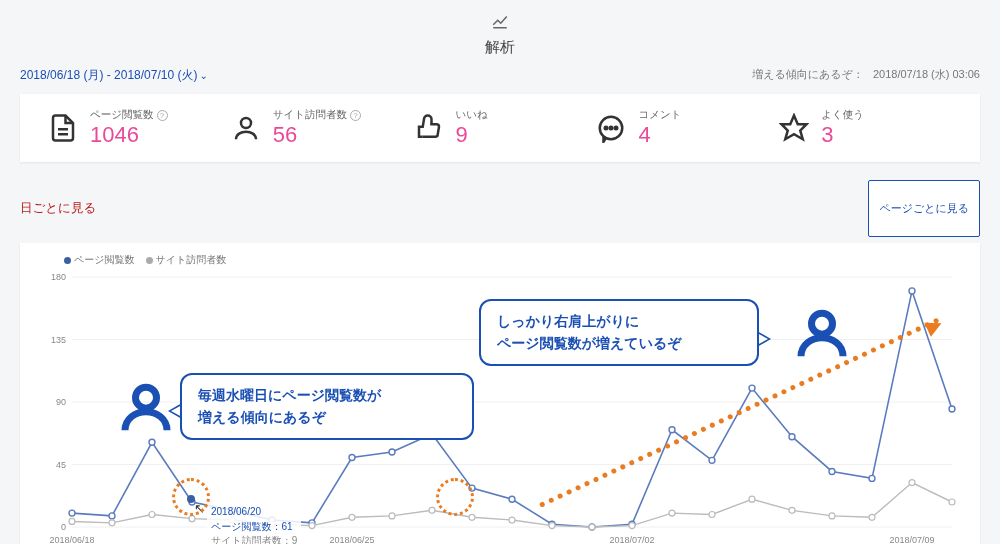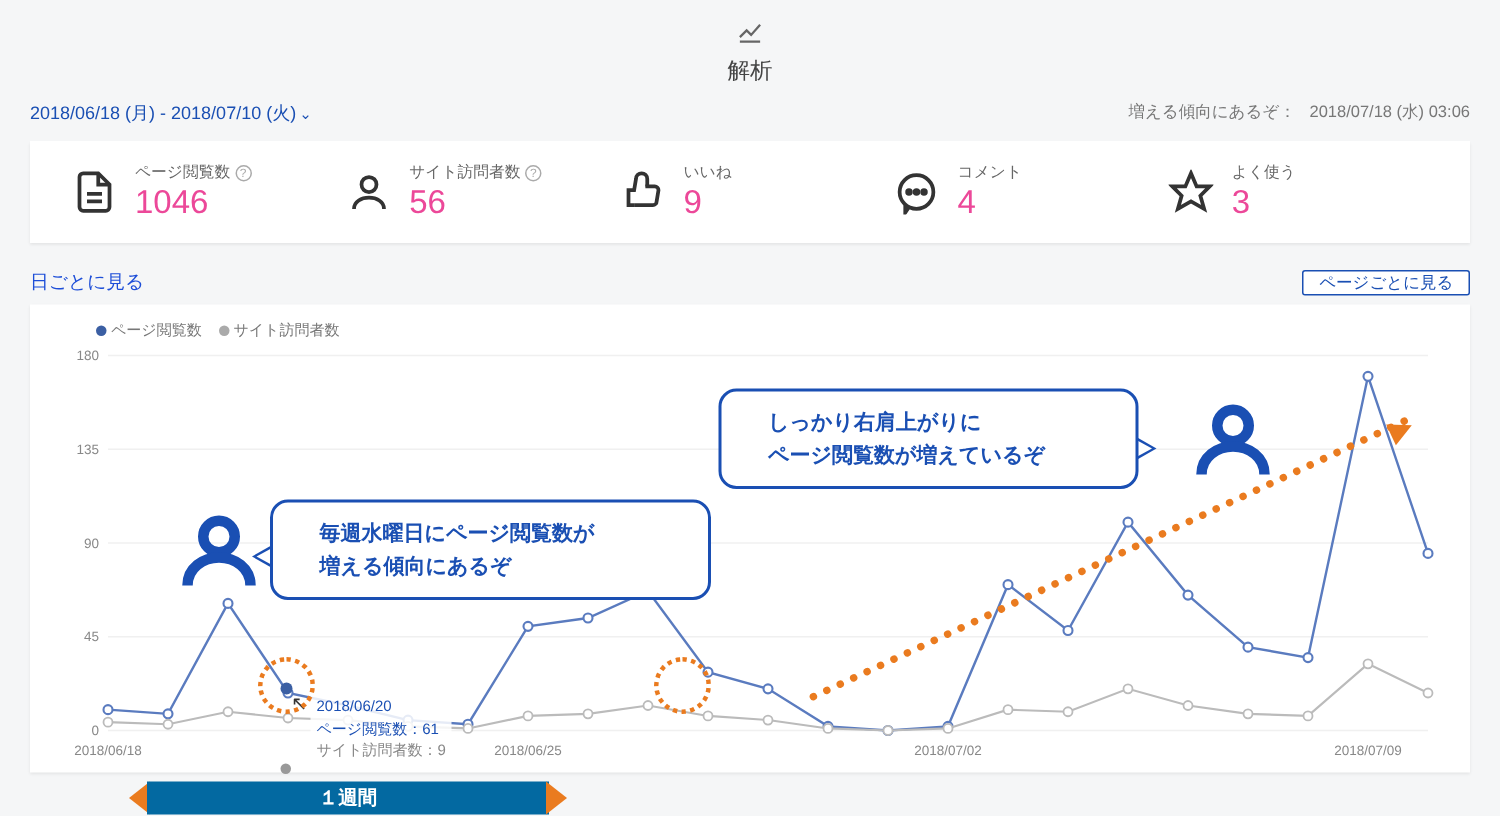--- a/index.html
+++ b/index.html
@@ -15,22 +15,22 @@
 
   .stats-card { background: #fff; box-shadow: 0 1px 2px rgba(0,0,0,.08); padding: 14px 28px; display: flex; gap: 10px; align-items: center; margin-bottom: 18px; }
   .stat { display: flex; align-items: center; gap: 12px; flex: 1; }
   .stat svg { width: 30px; height: 30px; stroke: #333; fill: none; stroke-width: 2; }
   .stat-label { font-size: 10.5px; color: #666; display: flex; align-items: center; gap: 3px; }
   .stat-label .q { display:inline-block; width:11px; height:11px; border:1px solid #aaa; border-radius:50%; font-size:8px; line-height:10px; text-align:center; color:#aaa; }
   .stat-value { font-size: 22px; color: #ec4899; }
 
   .chart-section { position: relative; }
   .section-head { display:flex; justify-content:space-between; align-items:center; margin-bottom:6px; }
-  .section-title { font-size: 12.5px; color: #1d4ed8; text-align: center; }
-  .per-page-btn { font-size: 11px; color: #1a4fb3; border: 1px solid #1a4fb3; background:#fff; padding: 0 10px; border-radius: 2px; cursor:pointer; }
+  .section-title { font-size: 12.5px; color: #b91c1c; text-align: center; }
+  .per-page-btn { font-size: 11px; color: #1a4fb3; border: 1px solid #1a4fb3; background:#fff; padding: 20px 10px; border-radius: 2px; cursor:pointer; }
 
   .chart-card { background:#fff; box-shadow:0 1px 2px rgba(0,0,0,.08); padding: 10px 14px 4px 14px; position:relative; }
   .legend { font-size: 10px; color:#777; margin-bottom:4px; margin-left:30px; }
   .legend .dot { display:inline-block; width:7px; height:7px; border-radius:50%; margin-right:3px; vertical-align:middle; }
   .legend .pv { background:#3b5fa3; }
   .legend .uv { background:#aaa; }
 
   .plot-wrap { position:relative; }
   svg.plot { display:block; }
   .axis text { font-size: 9px; fill:#888; }
@@ -41,21 +41,21 @@
   .pt-uv { fill:#fff; stroke:#bbb; stroke-width:1.2; }
 
   
   .hover-tip { position:absolute; left:173px; top:232px; font-size:10px; color:#1a4fb3; background:rgba(255,255,255,.85); padding:2px 4px; line-height:1.45; }
   .hover-tip .uv { color:#888; }
   .hover-dot-pv { position:absolute; left:153px; top:224px; width:8px; height:8px; border-radius:50%; background:#3b5fa3; }
   .hover-dot-uv { position:absolute; left:153px; top:278px; width:7px; height:7px; border-radius:50%; background:#999; }
   .cursor { position:absolute; left:160px; top:230px; font-size:13px; color:#333; }
 
   
-  .bubble { position:absolute; border:2px solid #1a4fb3; background:#fff; border-radius:12px; padding:10px 31px; font-size:14px; color:#1a4fb3; font-weight:600; line-height:1.55; }
+  .bubble { position:absolute; border:2px solid #1a4fb3; background:#fff; border-radius:12px; padding:10px 16px; font-size:14px; color:#1a4fb3; font-weight:600; line-height:1.55; }
   .bubble.b1 { left:146px; top:102px; width:294px; }
   .bubble.b2 { left:445px; top:28px; width:280px; }
   .person-icon { position:absolute; stroke:#1a4fb3; fill:none; stroke-width:3; }
   .person1 { left:84px; top:108px; width:56px; height:56px; }
   .person2 { left:760px; top:34px; width:56px; height:56px; }
   .bubble-tail { position:absolute; width:0; height:0; }
   .tail1 { left:134px; top:132px; border-top:8px solid transparent; border-bottom:8px solid transparent; border-right:14px solid #1a4fb3; }
   .tail1::after { content:""; position:absolute; left:3px; top:-6px; border-top:6px solid transparent; border-bottom:6px solid transparent; border-right:11px solid #fff; }
   .tail2 { left:723px; top:60px; border-top:8px solid transparent; border-bottom:8px solid transparent; border-left:14px solid #1a4fb3; }
   .tail2::after { content:""; position:absolute; left:-14px; top:-6px; border-top:6px solid transparent; border-bottom:6px solid transparent; border-left:11px solid #fff; }

